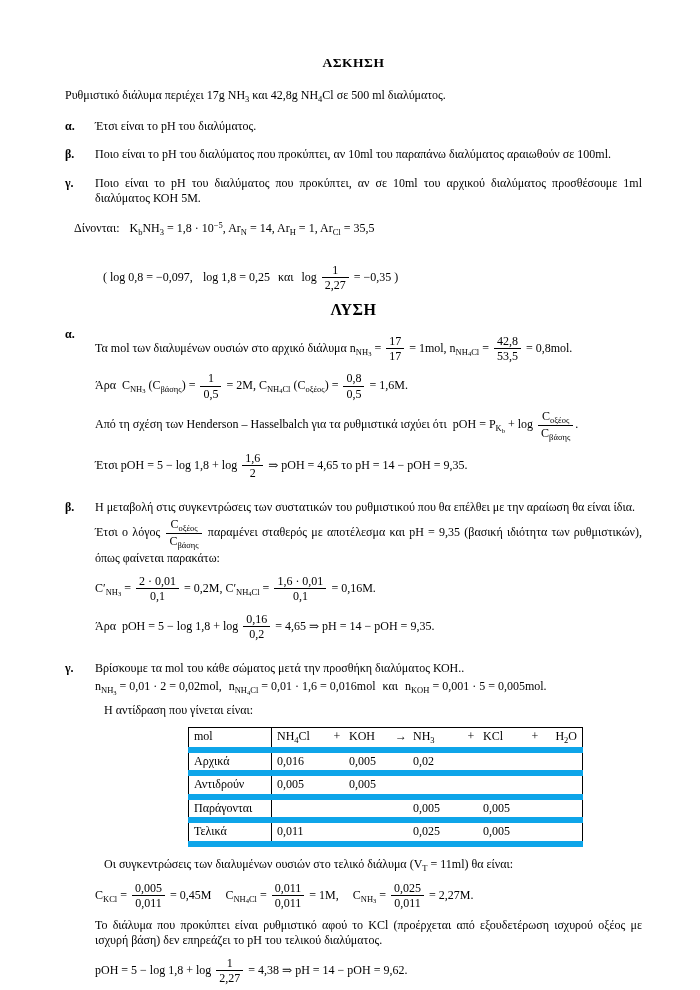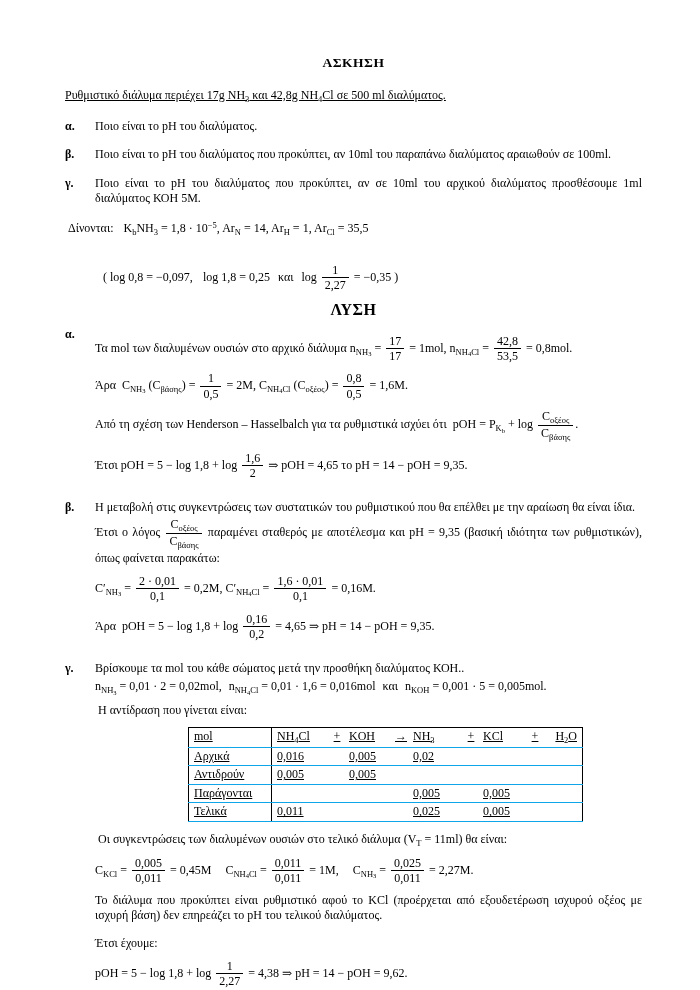--- a/index.html
+++ b/index.html
@@ -4,59 +4,59 @@
 <style>
   html,body{margin:0;padding:0;background:#fff;}
   .page{
     width:700px;height:990px;box-sizing:border-box;
     padding:54px 58px 0 65px;
     font-family:"Liberation Serif","DejaVu Serif",serif;
     font-size:12px;color:#000;line-height:1.3;overflow:hidden;
   }
   .doc-title{font-size:13.5px;font-weight:bold;letter-spacing:0.5px;margin:0 0 16px 0;text-align:center;}
   .sec-title{font-size:16px;font-weight:bold;letter-spacing:0.5px;margin:4px 0 6px 0;text-align:center;}
-  .para{margin:0 0 14px 0;text-decoration:underline;}
+  .para{margin:0 0 14px 0;}
   .item{display:flex;margin:0 0 13px 0;}
   .ilabel{flex:none;width:30px;font-weight:bold;}
   .ibody{flex:1;min-width:0;}
   .just{text-align:justify;}
   .fline{margin:6px 0;white-space:nowrap;}
-  .tline{margin:4px 3px;}
+  .tline{margin:4px 9px;}
   .givens2{margin-left:38px;margin-top:24px;}
   
   .sub{font-size:8.5px;vertical-align:-3px;}
   .ssub{font-size:6.5px;vertical-align:-4.5px;}
   .sup{font-size:8.5px;vertical-align:4px;}
   .gap{display:inline-block;height:1px;}
   .frac{display:inline-block;vertical-align:middle;text-align:center;margin:1px 2px;}
   .fnum{display:block;border-bottom:1px solid #000;padding:0 3px;line-height:1.2;}
   .fden{display:block;padding:0 3px;line-height:1.2;}
   
   .rxn{border-collapse:collapse;border:1px solid #000;margin:8px 0 10px 93px;}
-  .rxn td{border-bottom:1px solid #0ea5e9;padding:1px 5px;line-height:1.3;white-space:nowrap;text-decoration:underline;}
+  .rxn td{border-bottom:6px solid #0ea5e9;padding:1px 5px;line-height:1.3;white-space:nowrap;}
   .rxn td.lbl{border-right:1px solid #000;width:72px;}
   .rxn td.op{width:12px;text-align:center;padding:1px 1px;}
   .rxn td.w-a{width:48px;}
   .rxn td.w-b{width:40px;}
   .rxn td.w-c{width:46px;}
   .rxn td.w-d{width:40px;}
   .rxn td.w-e{width:30px;text-align:right;}
 </style>
 </head>
 <body>
 
 <div class="page">
 
   <div class="doc-title">ΑΣΚΗΣΗ</div>
 
   <div class="para">Ρυθμιστικό διάλυμα περιέχει 17g NH<span class="sub">3</span> και 42,8g NH<span class="sub">4</span>Cl σε 500 ml διαλύματος.</div>
 
   <div class="item">
     <div class="ilabel">α.</div>
-    <div class="ibody just">Ποιο είναι το pH του διαλύματος.</div>
+    <div class="ibody just">Έτσι είναι το pH του διαλύματος.</div>
   </div>
   <div class="item">
     <div class="ilabel">β.</div>
     <div class="ibody just">Ποιο είναι το pH του διαλύματος που προκύπτει, αν 10ml του παραπάνω διαλύματος αραιωθούν σε 100ml.</div>
   </div>
   <div class="item">
     <div class="ilabel">γ.</div>
     <div class="ibody just">Ποιο είναι το pH του διαλύματος που προκύπτει, αν σε 10ml του αρχικού διαλύματος προσθέσουμε 1ml διαλύματος ΚΟΗ 5Μ.</div>
   </div>
 
@@ -153,18 +153,17 @@
           <td>0,005</td>
           <td class="op"></td>
           <td></td>
         </tr>
         </tbody>
       </table>
 
       <div class="tline">Οι συγκεντρώσεις των διαλυμένων ουσιών στο τελικό διάλυμα (V<span class="sub">T</span> = 11ml) θα είναι:</div>
       <div class="fline">C<span class="sub">KCl</span> = <span class="frac"><span class="fnum">0,005</span><span class="fden">0,011</span></span> = 0,45M<span class="gap" style="width: 14px;"></span>C<span class="sub">NH</span><span class="ssub">4</span><span class="sub">Cl</span> = <span class="frac"><span class="fnum">0,011</span><span class="fden">0,011</span></span> = 1M,<span class="gap" style="width: 14px;"></span>C<span class="sub">NH</span><span class="ssub">3</span> = <span class="frac"><span class="fnum">0,025</span><span class="fden">0,011</span></span> = 2,27M.</div>
       <div class="just">Το διάλυμα που προκύπτει είναι ρυθμιστικό αφού το KCl (προέρχεται από εξουδετέρωση ισχυρού οξέος με ισχυρή βάση) δεν επηρεάζει το pH του τελικού διαλύματος.</div>
-      <div style="margin-top:12px;">Έτσι έχουμε:</div>
       <div class="fline">pOH = 5 − log 1,8 + log <span class="frac"><span class="fnum">1</span><span class="fden">2,27</span></span> = 4,38 ⇒ pH = 14 − pOH = 9,62.</div>
     </div>
   </div>
 
 </div>
 
 </body></html>

